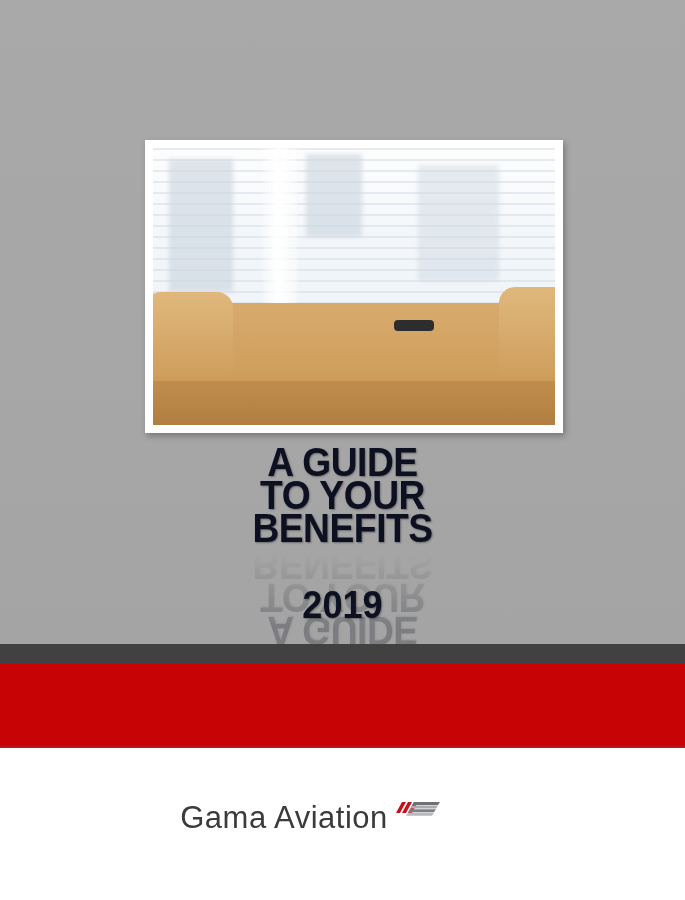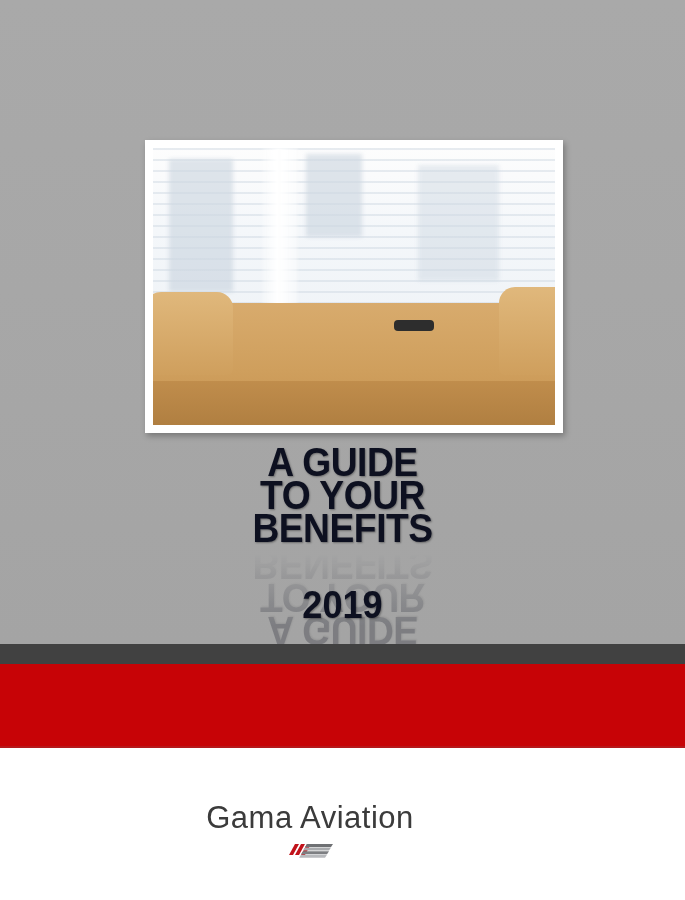--- a/index.html
+++ b/index.html
@@ -218,21 +218,20 @@
   }
   .logo {
     position: absolute;
     left: 0;
     top: 52px;
     width: 620px;
     display: flex;
     align-items: center;
     justify-content: center;
     gap: 6px;
-    flex-direction: column;
   }
   .logo-word {
     font-family: "Liberation Sans", sans-serif;
     font-size: 31px;
     font-weight: normal;
     letter-spacing: 0.5px;
     color: #3b3b3b;
   }
   .logo-mark {
     display: block;

